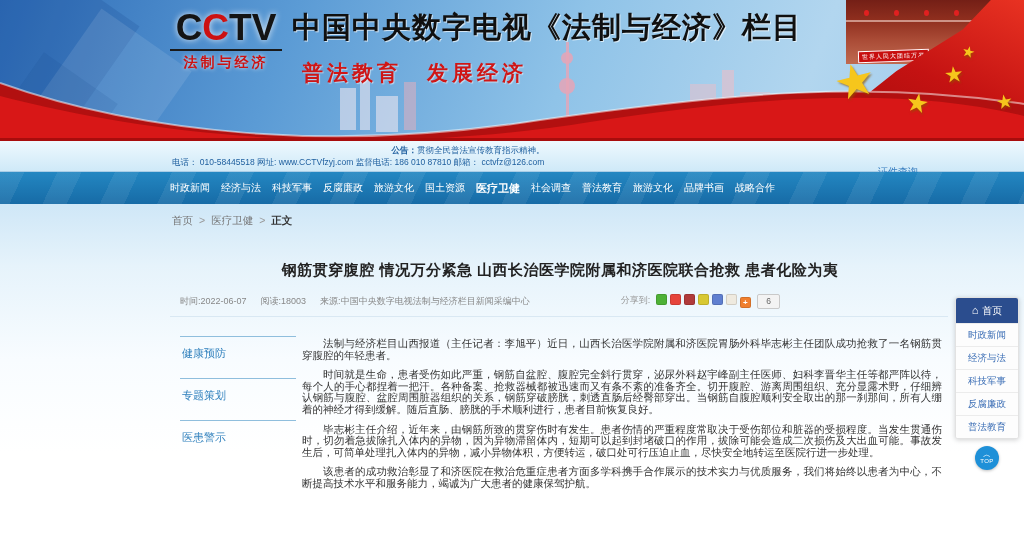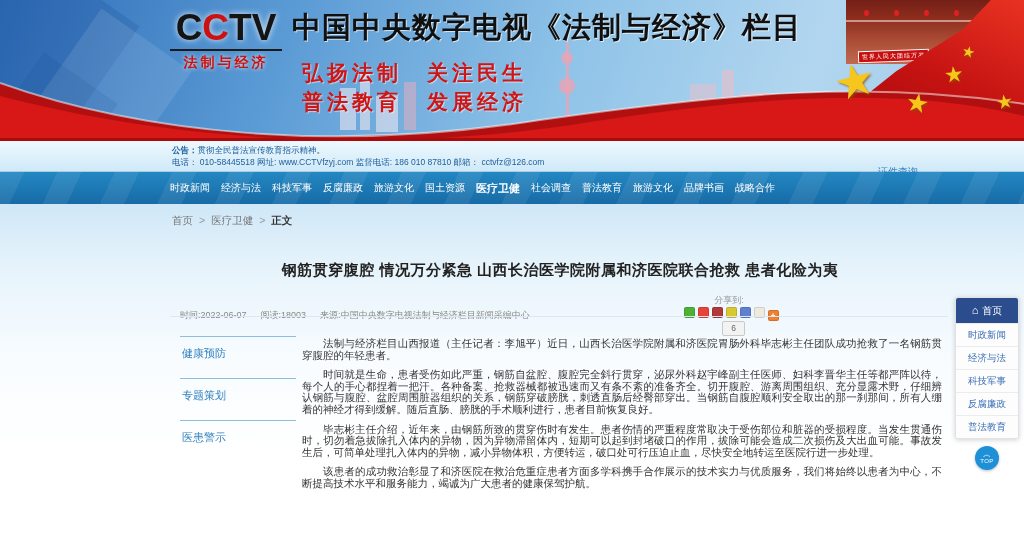--- a/index.html
+++ b/index.html
@@ -51,21 +51,21 @@
   .logo-sub{font-size:14px;font-weight:bold;color:#cc1111;letter-spacing:3px;
     text-shadow:0 0 4px rgba(255,255,255,.8);}
   .banner-title{position:absolute;left:292px;top:8px;z-index:6;font-size:29px;font-weight:900;color:#101010;
     letter-spacing:1px;text-shadow:1px 1px 0 rgba(255,255,255,.65);}
   .slogans{position:absolute;left:302px;top:58px;z-index:6;}
   .slogans div{font-size:21px;font-weight:bold;color:#cf1616;line-height:29px;letter-spacing:4px;
     text-shadow:1px 1px 1px rgba(255,255,255,.55);}
 
   
   .infobar{position:relative;height:30px;background:linear-gradient(180deg,#eef8fe 0%,#cfe9f8 100%);
-    border-bottom:1px solid #a9cde6;}
+    border-bottom:1px solid #a9cde6;text-align:right;}
   .info-left{position:absolute;left:172px;top:3px;font-size:8.5px;line-height:12px;color:#1d5e9e;}
   .info-left .lbl{font-weight:bold;}
   .credential{position:absolute;left:878px;top:24px;font-size:10px;color:#3a7fc0;text-decoration:none;cursor:pointer;}
 
   
   .navbar{position:relative;height:32px;background:linear-gradient(180deg,#2387c2 0%,#176ba6 100%);overflow:hidden;}
   .navbar:before{content:"";position:absolute;inset:0;
     background:repeating-linear-gradient(115deg,rgba(255,255,255,.07) 0 22px,rgba(255,255,255,0) 22px 52px);}
   .nav-items{position:relative;display:flex;align-items:center;height:100%;padding-left:170px;gap:11px;}
   .nav-item{color:#fff;font-size:10px;text-decoration:none;white-space:nowrap;cursor:pointer;}
@@ -76,21 +76,21 @@
     background:linear-gradient(180deg,#cfe7f7 0%,#e6f3fb 18%,#f8fcff 45%,#ffffff 72%);}
   .breadcrumb{position:absolute;left:172px;top:10px;font-size:10.5px;color:#777;}
   .crumb{cursor:pointer;}
   .crumb.current{font-weight:bold;color:#333;cursor:default;}
   .crumb-sep{margin:0 6px;color:#999;}
   .article-title{position:absolute;left:172px;top:57px;width:776px;margin:0;text-align:center;
     font-size:15px;font-weight:bold;color:#222;letter-spacing:.5px;}
   .meta-row{position:absolute;left:180px;top:90px;width:600px;display:flex;align-items:center;
     font-size:9px;color:#888;}
   .meta-item{margin-right:14px;white-space:nowrap;}
-  .share-box{margin-left:auto;display:flex;align-items:center;flex-direction:column;}
+  .share-box{margin-left:auto;display:flex;align-items:flex-start;}
   .share-label{margin-right:4px;color:#999;}
   .share-icon{width:11px;height:11px;border-radius:2px;margin:0 1.5px;display:inline-flex;
     align-items:center;justify-content:center;color:#fff;font-size:8px;font-weight:bold;cursor:pointer;
     border:1px solid rgba(0,0,0,.12);box-sizing:border-box;}
   .share-count{margin-left:5px;border:1px solid #c9c9c9;background:#f3f3f3;color:#666;
     font-size:8.5px;line-height:12px;height:13px;padding:0 8px;border-radius:2px;cursor:pointer;}
   .meta-sep{position:absolute;left:170px;right:76px;top:112px;border-top:1px solid #d9e8f3;}
 
   .left-sidebar{position:absolute;left:180px;top:132px;width:116px;}
   .side-item{border-top:1px solid #8fbedd;padding:9px 2px 17px;font-size:11px;color:#3080bd;cursor:pointer;}
@@ -160,21 +160,20 @@
     <span class="star s5">★</span>
 
     <div class="logo">
       <div class="logo-text"><span>C</span><span class="red">C</span><span>TV</span></div>
       <div class="logo-rule"></div>
       <div class="logo-sub">法制与经济</div>
     </div>
 
     <div class="banner-title">中国中央数字电视《法制与经济》栏目</div>
     <div class="slogans">
-      <div>弘扬法制　关注民生</div>
       <div>普法教育　发展经济</div>
     </div>
   </header>
 
   <div class="infobar">
     <div class="info-left">
       <div><span class="lbl">公告：</span><span>贯彻全民普法宣传教育指示精神。</span></div>
       <div>电话： 010-58445518  网址: www.CCTVfzyj.com  监督电话: 186 010 87810  邮箱： cctvfz@126.com</div>
     </div>
     <a class="credential">证件查询</a>

